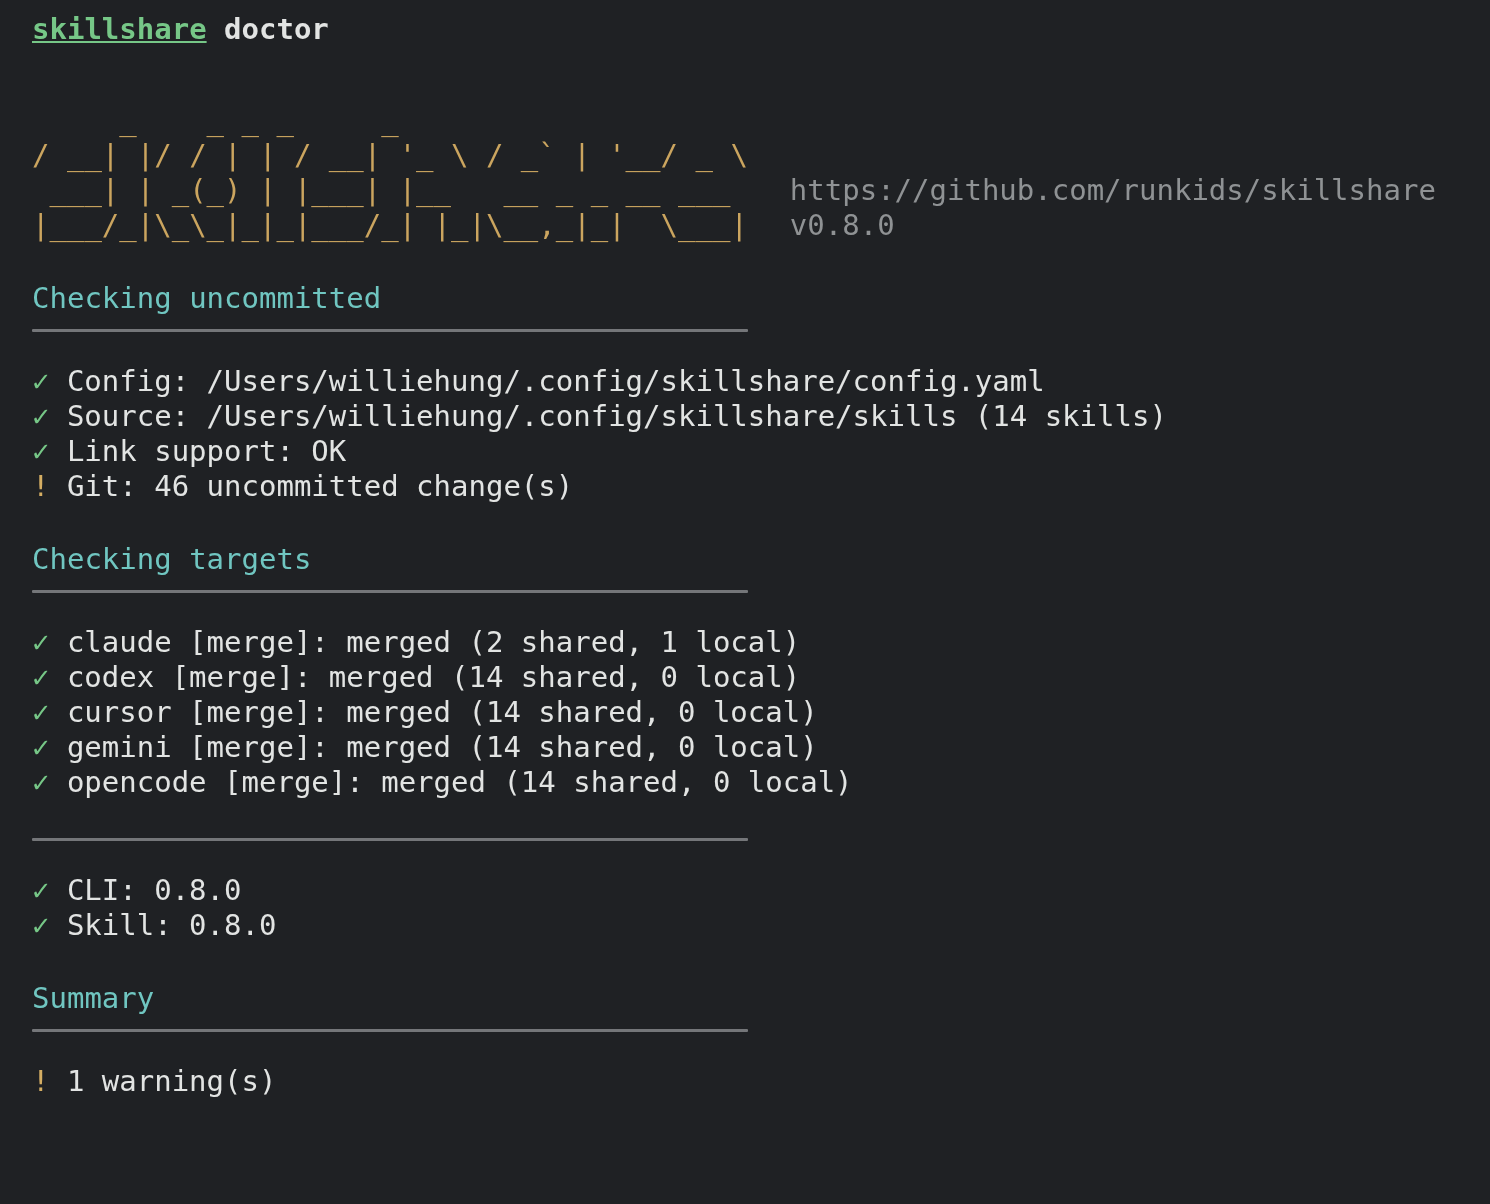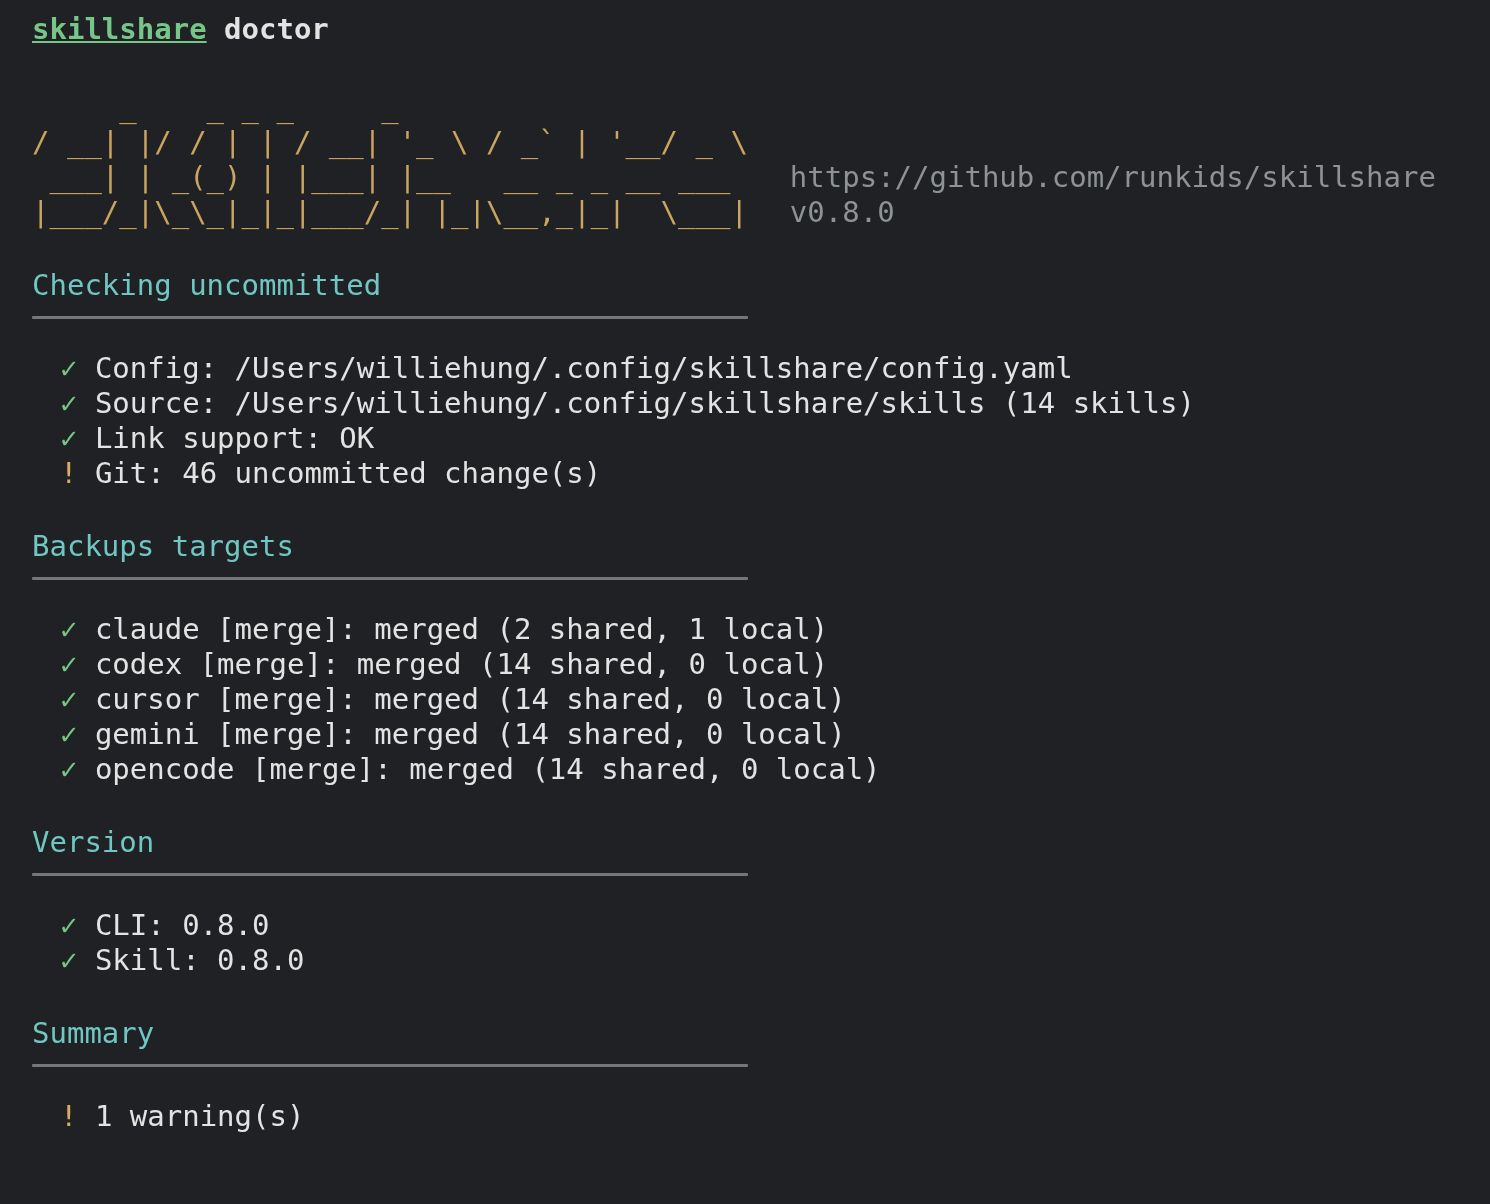--- a/index.html
+++ b/index.html
@@ -11,32 +11,32 @@
   body{
     width:1490px;height:1204px;overflow:hidden;
     background:var(--bg);color:var(--fg);
     font-family:"DejaVu Sans Mono","Liberation Mono",monospace;
     font-size:29px;line-height:35px;
     padding:12px 0 0 32px;
   }
   .command-line{font-weight:bold;}
   .cmd-program{color:var(--green);margin-right:1ch;text-decoration:underline;}
   .cmd-sub{color:var(--fg);}
-  .banner{display:flex;align-items:flex-end;margin-top:43px;}
+  .banner{display:flex;align-items:flex-end;margin-top:56px;}
   .ascii-art{color:var(--gold);}
   .ascii-art div{white-space:pre;}
   .banner-meta{margin-left:42px;color:var(--gray);}
   .section{margin-top:38px;}
   .section-title{color:var(--cyan);}
   .rule{height:35px;}
   .rule::before{
     content:"";display:block;width:41ch;height:3px;
     margin-top:13px;background:var(--rule);border-radius:1px;
   }
-  .item{white-space:pre;margin-left:28px;}
+  .item{white-space:pre;}
   .ic{display:inline-block;width:2ch;}
   .ic-check{color:var(--green);}
   .ic-warn{color:var(--warn);}
   .ic-arrow{color:var(--cyan);}
   .item-text{color:var(--fg);}
 </style>
 </head>
 <body>
 
 <div>
@@ -61,31 +61,30 @@
   <div class="section">
     <div class="section-title">Checking uncommitted</div>
     <div class="rule"></div>
     <div class="item"><span class="ic ic-check">✓</span><span class="item-text">Config: /Users/williehung/.config/skillshare/config.yaml</span></div>
     <div class="item"><span class="ic ic-check">✓</span><span class="item-text">Source: /Users/williehung/.config/skillshare/skills (14 skills)</span></div>
     <div class="item"><span class="ic ic-check">✓</span><span class="item-text">Link support: OK</span></div>
     <div class="item"><span class="ic ic-warn">!</span><span class="item-text">Git: 46 uncommitted change(s)</span></div>
   </div>
 
   <div class="section">
-    <div class="section-title">Backups targets</div>
+    <div class="section-title">Checking targets</div>
     <div class="rule"></div>
     <div class="item"><span class="ic ic-check">✓</span><span class="item-text">claude [merge]: merged (2 shared, 1 local)</span></div>
     <div class="item"><span class="ic ic-check">✓</span><span class="item-text">codex [merge]: merged (14 shared, 0 local)</span></div>
     <div class="item"><span class="ic ic-check">✓</span><span class="item-text">cursor [merge]: merged (14 shared, 0 local)</span></div>
     <div class="item"><span class="ic ic-check">✓</span><span class="item-text">gemini [merge]: merged (14 shared, 0 local)</span></div>
     <div class="item"><span class="ic ic-check">✓</span><span class="item-text">opencode [merge]: merged (14 shared, 0 local)</span></div>
   </div>
 
   <div class="section">
-    <div class="section-title">Version</div>
     <div class="rule"></div>
     <div class="item"><span class="ic ic-check">✓</span><span class="item-text">CLI: 0.8.0</span></div>
     <div class="item"><span class="ic ic-check">✓</span><span class="item-text">Skill: 0.8.0</span></div>
   </div>
 
   <div class="section">
     <div class="section-title">Summary</div>
     <div class="rule"></div>
     <div class="item"><span class="ic ic-warn">!</span><span class="item-text">1 warning(s)</span></div>
   </div>

